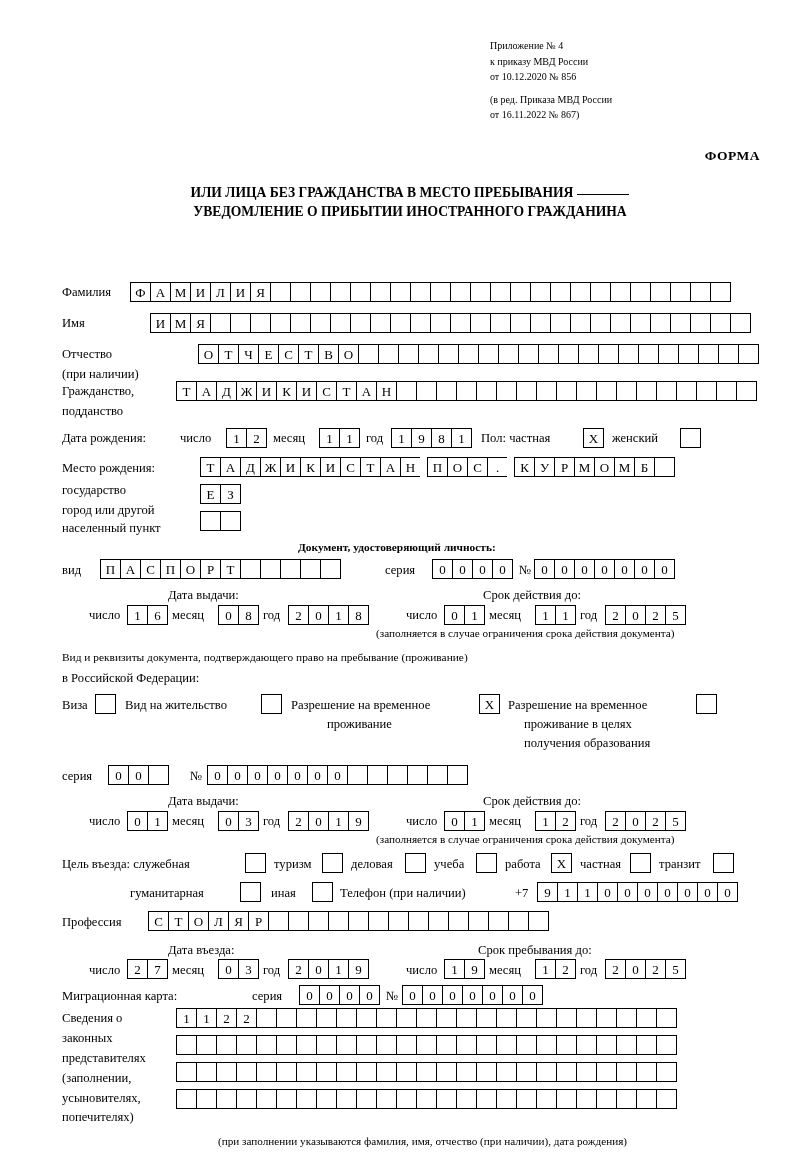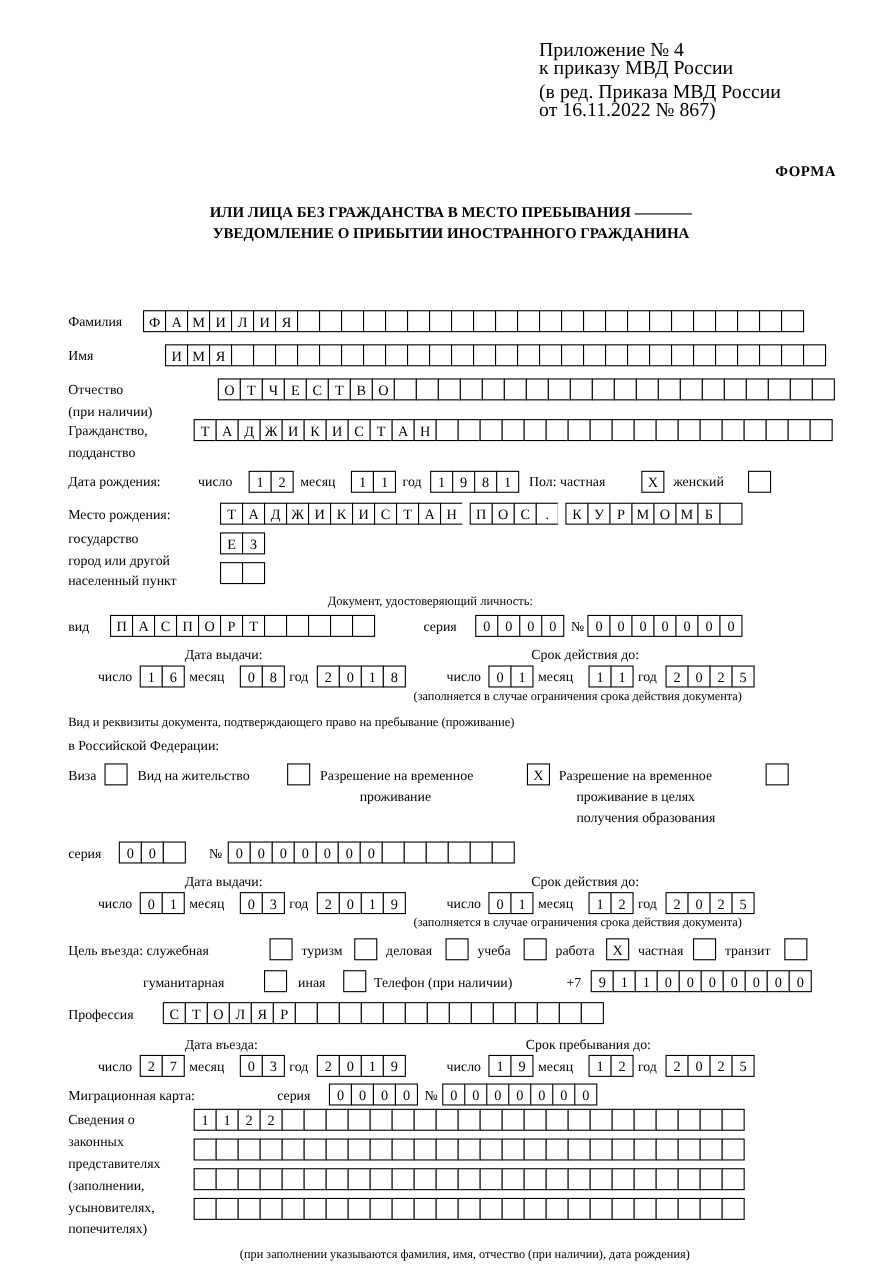--- a/index.html
+++ b/index.html
@@ -22,21 +22,21 @@
     padding: 0;
     box-sizing: border-box;
   }
 
   
   .header-ref {
     position: absolute;
     top: 38px;
     right: 40px;
     width: 270px;
-    font-size: 18px;
+    font-size: 10px;
     line-height: 15.5px;
     text-align: left;
   }
   .header-ref .gap { height: 7px; }
 
   .form-word {
     position: absolute;
     top: 148px;
     right: 40px;
     font-size: 13.5px;
@@ -73,21 +73,21 @@
   }
 
   
   .t {
     position: absolute;
     font-size: 12.6px;
     line-height: 15px;
     white-space: nowrap;
   }
   .t.small { font-size: 11.4px; }
-  .t.bold { font-weight: normal; }
+  .t.bold { font-weight: bold; }
 
   
   .boxes {
     position: absolute;
     display: flex;
   }
   .cell {
     width: 21px;
     height: 20px;
     border: 1px solid #000;
@@ -117,20 +117,21 @@
   }
 </style>
 </head>
 <body>
 
 <div class="page">
 
   <div class="header-ref">
     <div>Приложение № 4</div>
     <div>к приказу МВД России</div>
+    <div>от 10.12.2020 № 856</div>
     <div class="gap"></div>
     <div>(в ред. Приказа МВД России</div>
     <div>от 16.11.2022 № 867)</div>
   </div>
 
   <div class="form-word">ФОРМА</div>
 
   <div class="doc-title">
     <div>
       <span>ИЛИ ЛИЦА БЕЗ ГРАЖДАНСТВА В МЕСТО ПРЕБЫВАНИЯ</span><span class="underline-blank"></span>

